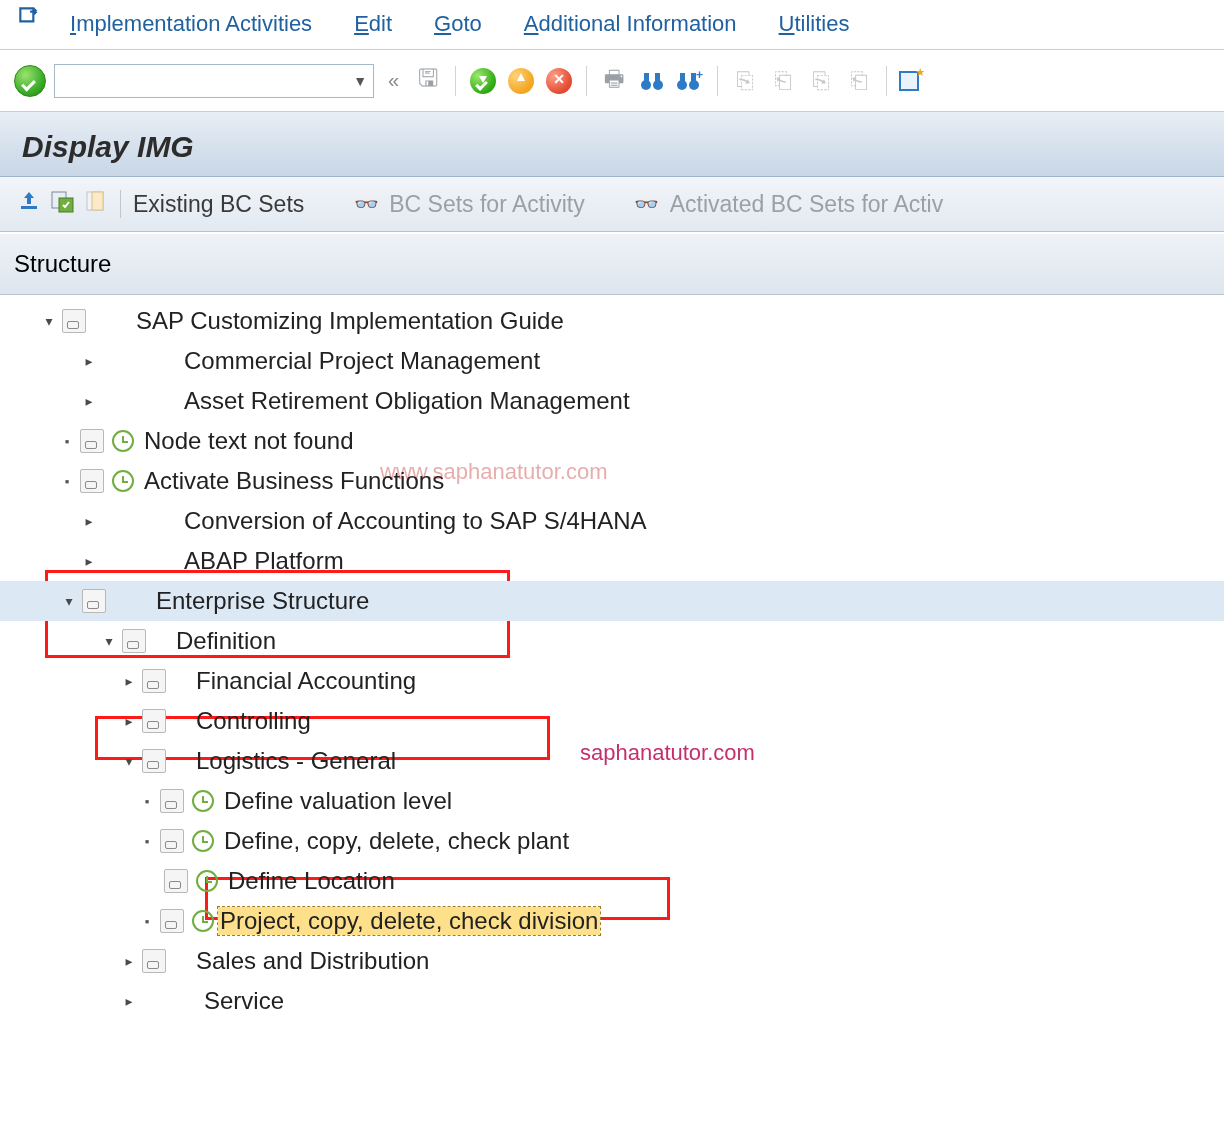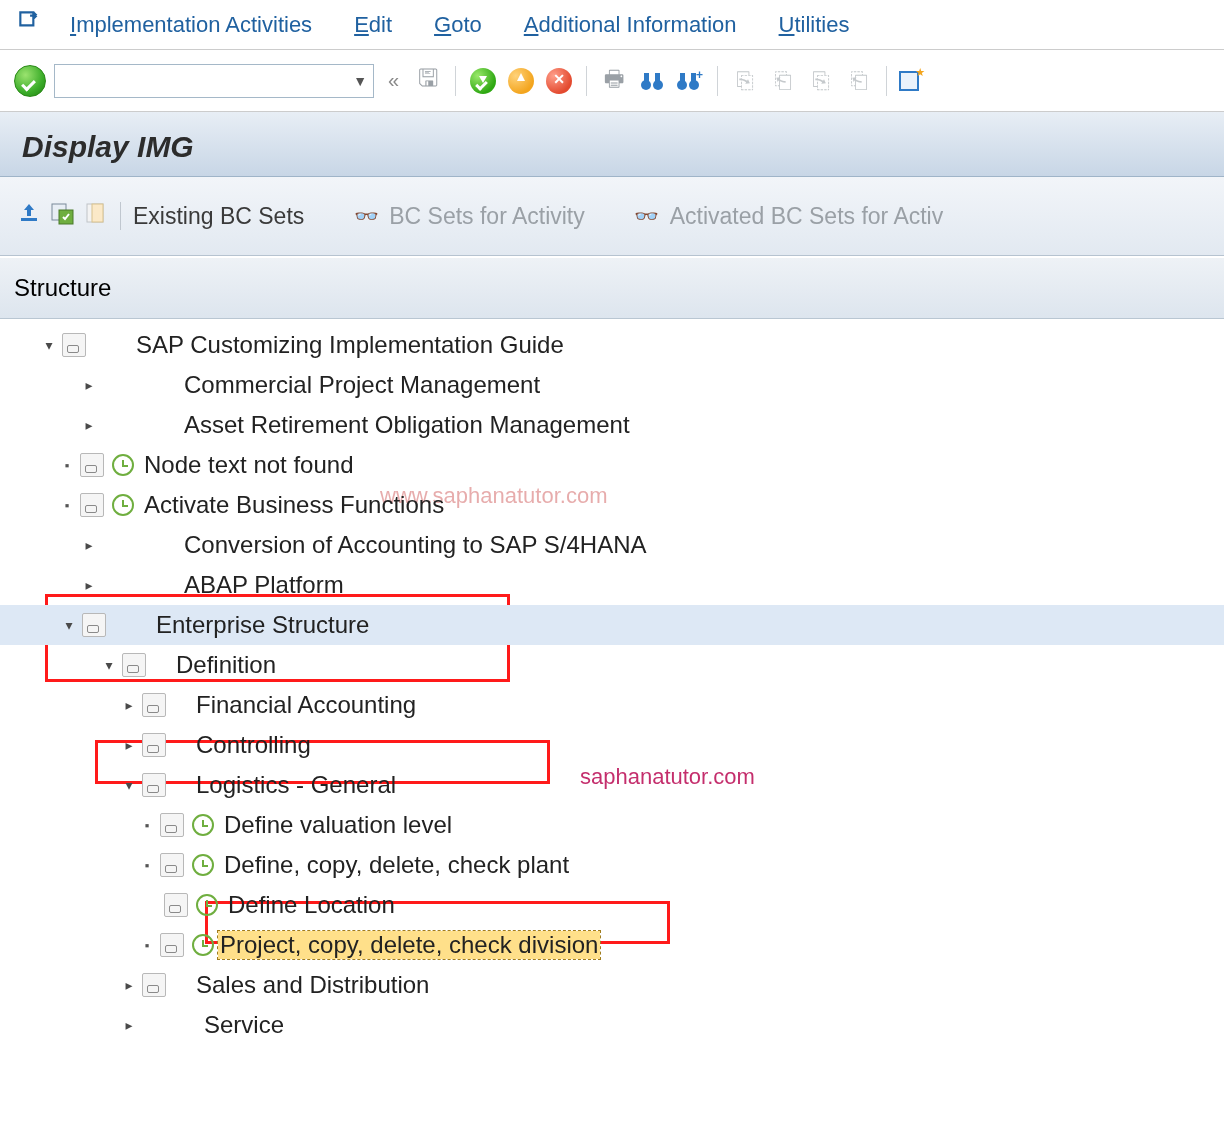--- a/index.html
+++ b/index.html
@@ -6,23 +6,23 @@
   body {
     font-family: Arial, Helvetica, sans-serif;
     font-size: 22px;
     background: #fff;
     width: 1224px;
     overflow: hidden;
   }
   
   .menu-bar {
     display: flex;
-    align-items: center;
+    align-items: flex-end;
     height: 50px;
-    padding: 0 12px;
+    padding: 12px 12px;
     background: #fff;
     border-bottom: 1px solid #ccc;
   }
   .menu-bar .menu-icon {
     color: #2061a0;
     font-size: 26px;
     margin-right: 28px;
     margin-left: 4px;
   }
   .menu-bar .menu-item {
@@ -88,21 +88,21 @@
   .title-area h1 {
     font-style: italic;
     font-weight: bold;
     font-size: 30px;
     color: #2c2c2c;
   }
   
   .sub-toolbar {
     background: linear-gradient(#f2f5f9,#e2e9f1);
     border-bottom: 1px solid #b6c3d0;
-    padding: 24px 18px;
+    padding: 12px 18px;
     display:flex; align-items:center; gap:10px;
     font-size:23px;
     color:#3a3a3a;
   }
   .sub-toolbar .mini-icon { font-size:22px; color:#2f7ac6; }
   .sub-toolbar .grey { color:#9aa0a6; }
   .sub-toolbar .divider { width:1px; height:28px; background:#c0c7cf; margin:0 2px;}
   .sub-toolbar .spacer { width:30px; }
   .sub-toolbar .glasses { color:#9aa0a6; font-size:20px; }
   

